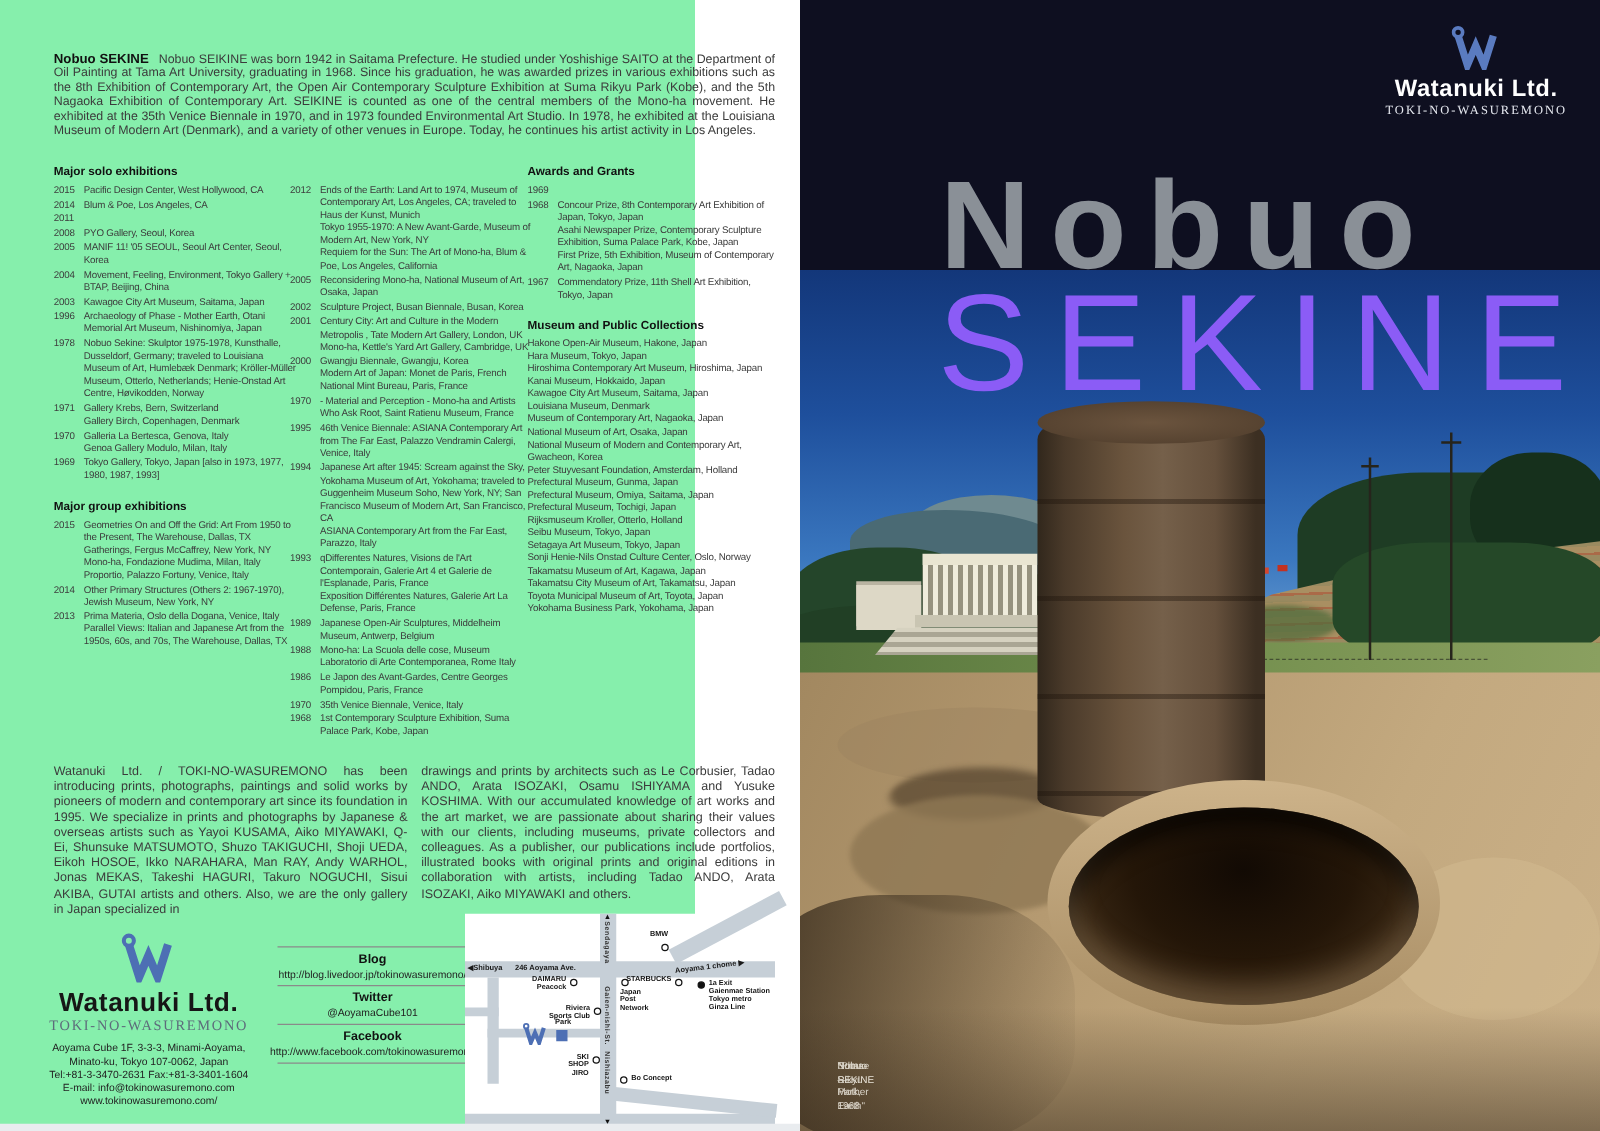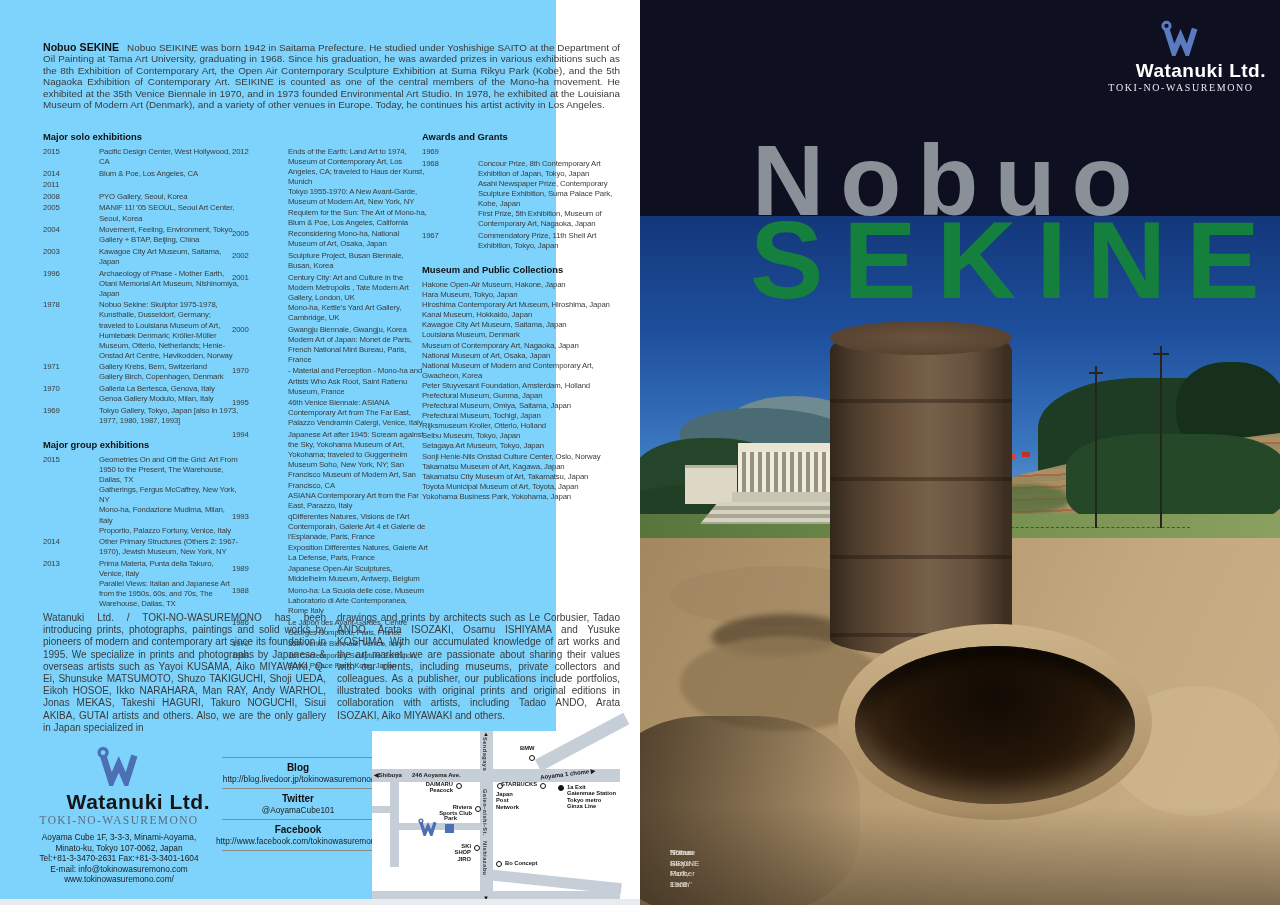--- a/index.html
+++ b/index.html
@@ -1,43 +1,43 @@
 <!DOCTYPE html>
 <html><head>
 <meta charset="utf-8">
 <style>
   * { margin:0; padding:0; box-sizing:border-box; }
   html,body { width:1280px; height:905px; }
   body { font-family:"Liberation Sans", sans-serif; background:#777; }
   .spread { position:relative; width:1280px; height:905px; background:#fff; overflow:hidden; }
 
   
-  .left-page { position:absolute; left:0; top:0; width:556px; height:905px; background:#7dd3fc; }
+  .left-page { position:absolute; left:0; top:0; width:556px; height:905px; background:#86efac; }
 
   .intro { position:absolute; left:43px; top:42px; width:577px; font-size:9.9px; line-height:11.4px;
            text-align:justify; color:#3b3b3b; }
   .intro-title { font-weight:bold; color:#111; font-size:10.6px; margin-right:8px; }
 
   .col { position:absolute; }
   .col1 { left:43px;  top:131px; width:196px; }
   .col2 { left:232px; top:147px; width:196px; }
   .col3 { left:422px; top:131px; width:200px; }
   .block + .block { margin-top:13px; }
   .block-heading { font-weight:bold; font-size:9.4px; color:#111; margin-bottom:5px; }
-  .entry { display:flex; margin-bottom:1.5px;gap:32px; }
+  .entry { display:flex; margin-bottom:1.5px; }
   .year  { width:24px; flex:none; font-size:7.8px; line-height:10.1px; color:#3c3c3c; letter-spacing:-0.15px; }
   .etext { flex:1; font-size:7.8px; line-height:10.1px; color:#3c3c3c; letter-spacing:-0.15px; }
   .plain-line { font-size:7.8px; line-height:10.1px; color:#3c3c3c; letter-spacing:-0.15px; }
 
   .about { position:absolute; left:43px; top:612px; width:577px; display:flex; gap:11px; }
   .about-col { width:283px; font-size:10px; line-height:12.2px; text-align:justify; color:#3b3b3b; }
 
   .company { position:absolute; left:28px; top:746px; width:182px; text-align:center; }
   .company .w-logo { height:40px; }
-  .company-name { font-size:21px; font-weight:bold; color:#161616; letter-spacing:0.5px; line-height:23px;text-align:right; }
+  .company-name { font-size:21px; font-weight:bold; color:#161616; letter-spacing:0.5px; line-height:23px; }
   .company-sub  { font-family:"Liberation Serif", serif; font-size:11.5px; color:#5d6c7b; letter-spacing:1.4px; line-height:14px; }
   .company-address { margin-top:5px; font-size:8.3px; line-height:10.6px; color:#222; }
   .company-address .link { color:#222; }
 
   .links { position:absolute; left:212px; top:753px; width:172px; text-align:center; }
   .link-sep { border-top:1px solid #8a8a8a; margin:4px 10px; }
   .link-label { font-weight:bold; font-size:10px; color:#111; margin-top:3px; }
   .link-value { font-size:8.3px; color:#222; margin:1px 0 4px; }
 
   
@@ -75,21 +75,21 @@
   
   .right-page { position:absolute; left:640px; top:0; width:640px; height:905px; background:#0e0f20; overflow:hidden; }
 
   .logo-right { position:absolute; right:14px; top:20px; width:170px; text-align:center; z-index:6; }
   .logo-right .w-logo { height:36px; }
   .logo-right .company-name { color:#fff; font-size:19px; line-height:21px; }
   .logo-right .company-sub  { color:#e6e9f0; font-size:10px; letter-spacing:1.6px; }
 
   .hero-first { position:absolute; left:112px; top:130px; font-size:100px; font-weight:bold; color:#8a9097;
                 letter-spacing:16px; line-height:1; z-index:5; }
-  .hero-last  { position:absolute; left:110px; top:205px; font-size:110px; font-weight:bold; color:#15803d;
+  .hero-last  { position:absolute; left:110px; top:220px; font-size:110px; font-weight:normal; color:#8b5cf6;
                 letter-spacing:20px; line-height:1; z-index:5; }
 
   .photo { position:absolute; left:0; top:216px; width:640px; height:689px; overflow:hidden; z-index:1; }
   .photo div { position:absolute; }
   .sky { left:0; top:0; width:640px; height:330px;
          background:linear-gradient(#13377a 0%, #1e4f9c 35%, #3a77bf 70%, #7fb0da 100%); }
   .mtn-far  { left:88px; top:180px; width:130px; height:55px; background:#6f8a90; border-radius:60% 60% 0 0; }
   .mtn-left { left:40px; top:192px; width:175px; height:58px; background:#4a6a74; border-radius:50% 65% 0 0; }
   .trees-left-a { left:-10px; top:222px; width:160px; height:88px; background:#24452a; border-radius:45%; }
   .trees-left-b { left:86px; top:238px; width:130px; height:72px; background:#1d3a22; border-radius:45%; }
@@ -251,21 +251,21 @@
           </div>
           <div class="entry">
             <div class="year">2014</div>
             <div class="etext">
               <div class="eitem">Other Primary Structures (Others 2: 1967-1970), Jewish Museum, New York, NY</div>
             </div>
           </div>
           <div class="entry">
             <div class="year">2013</div>
             <div class="etext">
-              <div class="eitem">Prima Materia, Punta della Takuro, Venice, Italy</div>
+              <div class="eitem">Prima Materia, Oslo della Dogana, Venice, Italy</div>
               <div class="eitem">Parallel Views: Italian and Japanese Art from the 1950s, 60s, and 70s, The Warehouse, Dallas, TX</div>
             </div>
           </div>
         </div>
       </div>
     <div class="col col2">
         <div class="block">
           <div class="entry">
             <div class="year">2012</div>
             <div class="etext">

